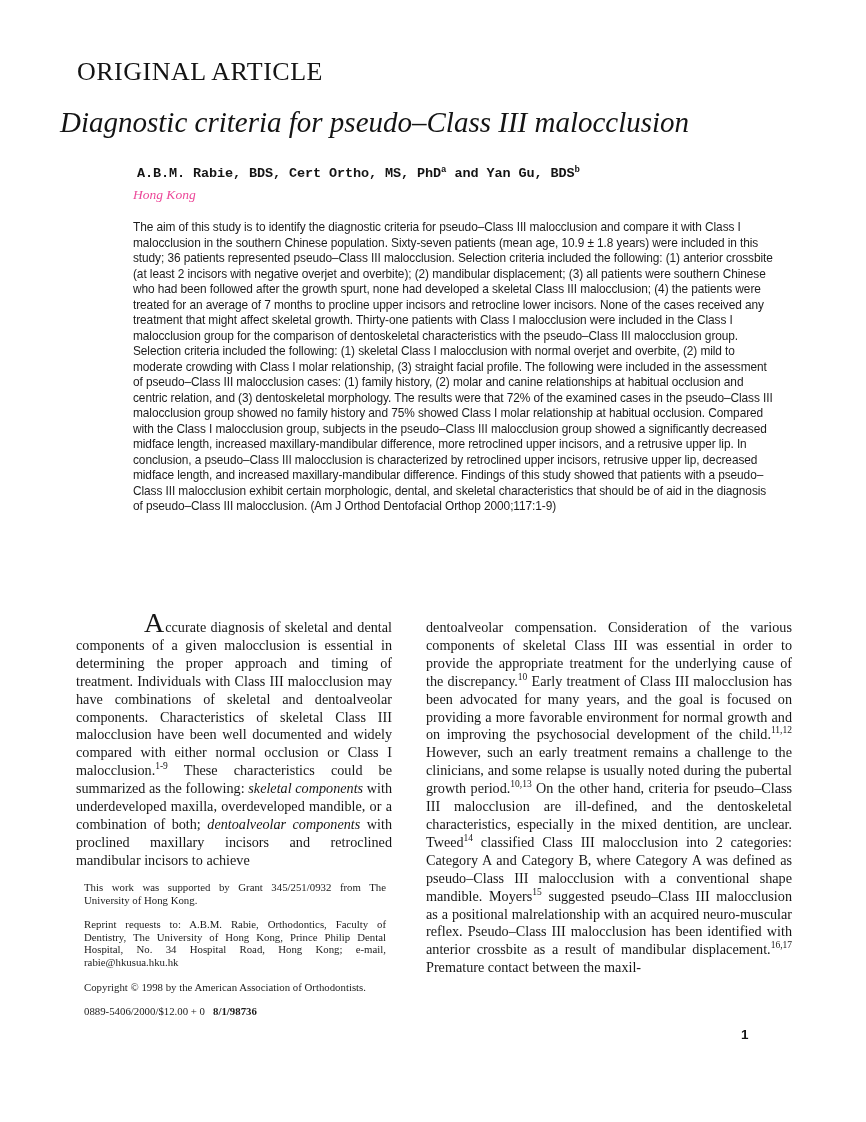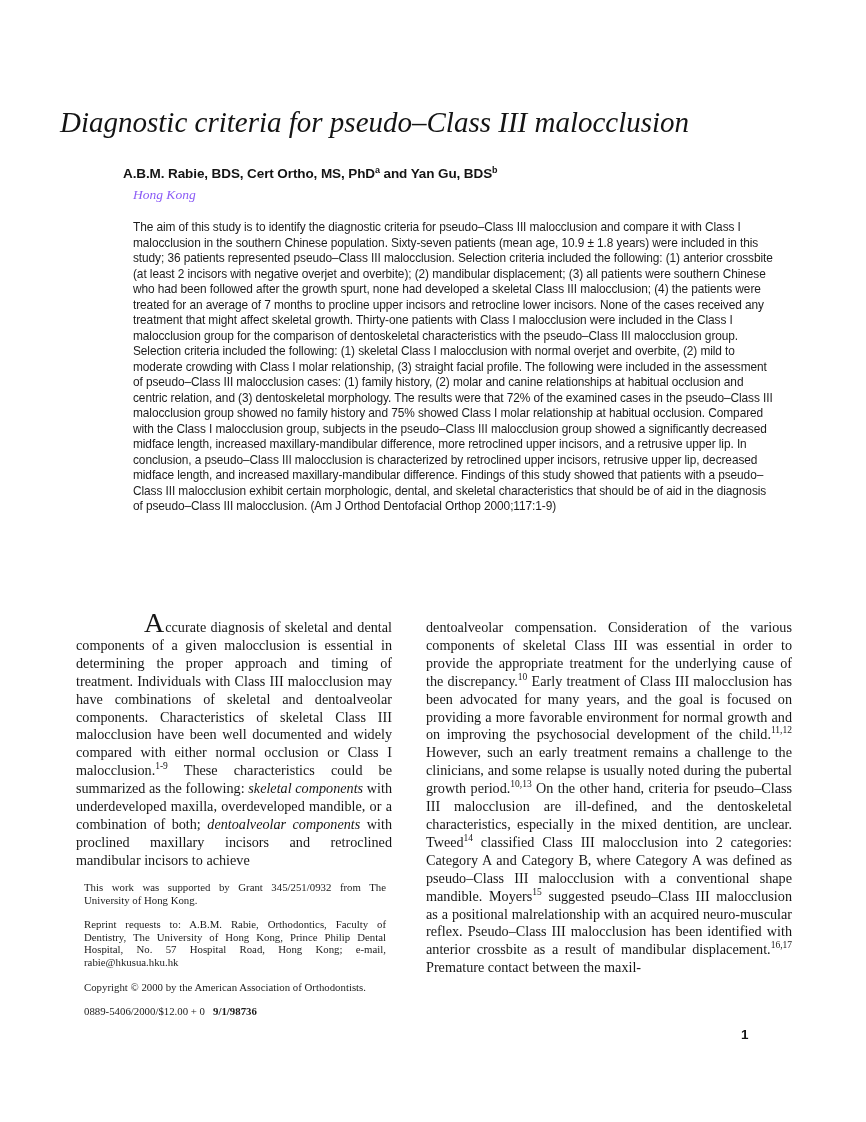--- a/index.html
+++ b/index.html
@@ -17,29 +17,29 @@
     font-family:"Liberation Serif", serif;
     color:#141414;
   }
   .title{
     position:absolute;left:60px;top:106px;
     font-size:29px;font-style:italic;font-weight:normal;
     margin:0;color:#141414;
     font-family:"Liberation Serif", serif;
   }
   .authors{
-    position:absolute;left:123px;top:166px;
-    font-family:Liberation Sans, sans-serif;
+    position:absolute;left:137px;top:166px;
+    font-family:Liberation Mono, monospace;
     font-size:13.5px;font-weight:bold;color:#141414;
     letter-spacing:-0.1px;
   }
   .authors sup{font-size:9px;line-height:0;}
   .location{
     position:absolute;left:133px;top:187px;
-    font-size:13.5px;font-style:italic;color:#8b5cf6;
+    font-size:13.5px;font-style:italic;color:#ec4899;
   }
   .abstract{
     position:absolute;left:133px;top:219px;
     width:722px;
     transform:scaleX(0.888);transform-origin:left top;
     font-family:"Liberation Sans", sans-serif;
     font-size:13.4px;line-height:15.5px;
     text-align:left;color:#1c1c1c;
     letter-spacing:-0.1px;
   }
@@ -71,39 +71,40 @@
     position:absolute;left:741px;top:1027px;
     font-family:"Liberation Sans", sans-serif;
     font-size:13.5px;font-weight:bold;color:#141414;
   }
 </style>
 </head>
 <body>
 
 <div class="page">
 
+  <div class="kicker">ORIGINAL ARTICLE</div>
 
   <h1 class="title">Diagnostic criteria for pseudo–Class III malocclusion</h1>
 
   <div class="authors"><span>A.B.M. Rabie, BDS, Cert Ortho, MS, PhD</span><sup>a</sup><span> and Yan Gu, BDS</span><sup>b</sup></div>
 
   <div class="location">Hong Kong</div>
 
   <div class="abstract">The aim of this study is to identify the diagnostic criteria for pseudo–Class III malocclusion and compare it with Class I malocclusion in the southern Chinese population. Sixty-seven patients (mean age, 10.9 ± 1.8 years) were included in this study; 36 patients represented pseudo–Class III malocclusion. Selection criteria included the following: (1) anterior crossbite (at least 2 incisors with negative overjet and overbite); (2) mandibular displacement; (3) all patients were southern Chinese who had been followed after the growth spurt, none had developed a skeletal Class III malocclusion; (4) the patients were treated for an average of 7 months to procline upper incisors and retrocline lower incisors. None of the cases received any treatment that might affect skeletal growth. Thirty-one patients with Class I malocclusion were included in the Class I malocclusion group for the comparison of dentoskeletal characteristics with the pseudo–Class III malocclusion group. Selection criteria included the following: (1) skeletal Class I malocclusion with normal overjet and overbite, (2) mild to moderate crowding with Class I molar relationship, (3) straight facial profile. The following were included in the assessment of pseudo–Class III malocclusion cases: (1) family history, (2) molar and canine relationships at habitual occlusion and centric relation, and (3) dentoskeletal morphology. The results were that 72% of the examined cases in the pseudo–Class III malocclusion group showed no family history and 75% showed Class I molar relationship at habitual occlusion. Compared with the Class I malocclusion group, subjects in the pseudo–Class III malocclusion group showed a significantly decreased midface length, increased maxillary-mandibular difference, more retroclined upper incisors, and a retrusive upper lip. In conclusion, a pseudo–Class III malocclusion is characterized by retroclined upper incisors, retrusive upper lip, decreased midface length, and increased maxillary-mandibular difference. Findings of this study showed that patients with a pseudo–Class III malocclusion exhibit certain morphologic, dental, and skeletal characteristics that should be of aid in the diagnosis of pseudo–Class III malocclusion. (Am J Orthod Dentofacial Orthop 2000;117:1-9)</div>
 
   <div class="col col-left">
     <p class="body-par"><span class="dropcap">A</span><span><span>ccurate diagnosis of skeletal and dental components of a given malocclusion is essential in determining the proper approach and timing of treatment. Individuals with Class III malocclusion may have combinations of skeletal and dentoalveolar components. Characteristics of skeletal Class III malocclusion have been well documented and widely compared with either normal occlusion or Class I malocclusion.</span><sup>1-9</sup><span> These characteristics could be summarized as the following: </span><span class="it">skeletal components</span><span> with underdeveloped maxilla, overdeveloped mandible, or a combination of both; </span><span class="it">dentoalveolar components</span><span> with proclined maxillary incisors and retroclined mandibular incisors to achieve</span></span></p>
   </div>
 
   <div class="col col-right">
     <p class="body-par"><span>dentoalveolar compensation. Consideration of the various components of skeletal Class III was essential in order to provide the appropriate treatment for the underlying cause of the discrepancy.</span><sup>10</sup><span> Early treatment of Class III malocclusion has been advocated for many years, and the goal is focused on providing a more favorable environment for normal growth and on improving the psychosocial development of the child.</span><sup>11,12</sup><span> However, such an early treatment remains a challenge to the clinicians, and some relapse is usually noted during the pubertal growth period.</span><sup>10,13</sup><span> On the other hand, criteria for pseudo–Class III malocclusion are ill-defined, and the dentoskeletal characteristics, especially in the mixed dentition, are unclear. Tweed</span><sup>14</sup><span> classified Class III malocclusion into 2 categories: Category A and Category B, where Category A was defined as pseudo–Class III malocclusion with a conventional shape mandible. Moyers</span><sup>15</sup><span> suggested pseudo–Class III malocclusion as a positional malrelationship with an acquired neuro-muscular reflex. Pseudo–Class III malocclusion has been identified with anterior crossbite as a result of mandibular displacement.</span><sup>16,17</sup><span> Premature contact between the maxil-</span></p>
   </div>
 
   <div class="footnotes">
     <div class="fn"><span>This work was supported by Grant 345/251/0932 from The University of Hong Kong.</span></div>
-    <div class="fn"><span>Reprint requests to: A.B.M. Rabie, Orthodontics, Faculty of Dentistry, The University of Hong Kong, Prince Philip Dental Hospital, No. 57 Hospital Road, Hong Kong; e-mail, rabie@hkusua.hku.hk</span></div>
-    <div class="fn"><span>Copyright © 2000 by the American Association of Orthodontists.</span></div>
-    <div class="fn"><span>0889-5406/2000/$12.00 + 0&nbsp;&nbsp;&nbsp;</span><span class="bd">9/1/98736</span></div>
+    <div class="fn"><span>Reprint requests to: A.B.M. Rabie, Orthodontics, Faculty of Dentistry, The University of Hong Kong, Prince Philip Dental Hospital, No. 34 Hospital Road, Hong Kong; e-mail, rabie@hkusua.hku.hk</span></div>
+    <div class="fn"><span>Copyright © 1998 by the American Association of Orthodontists.</span></div>
+    <div class="fn"><span>0889-5406/2000/$12.00 + 0&nbsp;&nbsp;&nbsp;</span><span class="bd">8/1/98736</span></div>
   </div>
 
   <div class="pageno">1</div>
 
 </div>
 
 </body></html>

